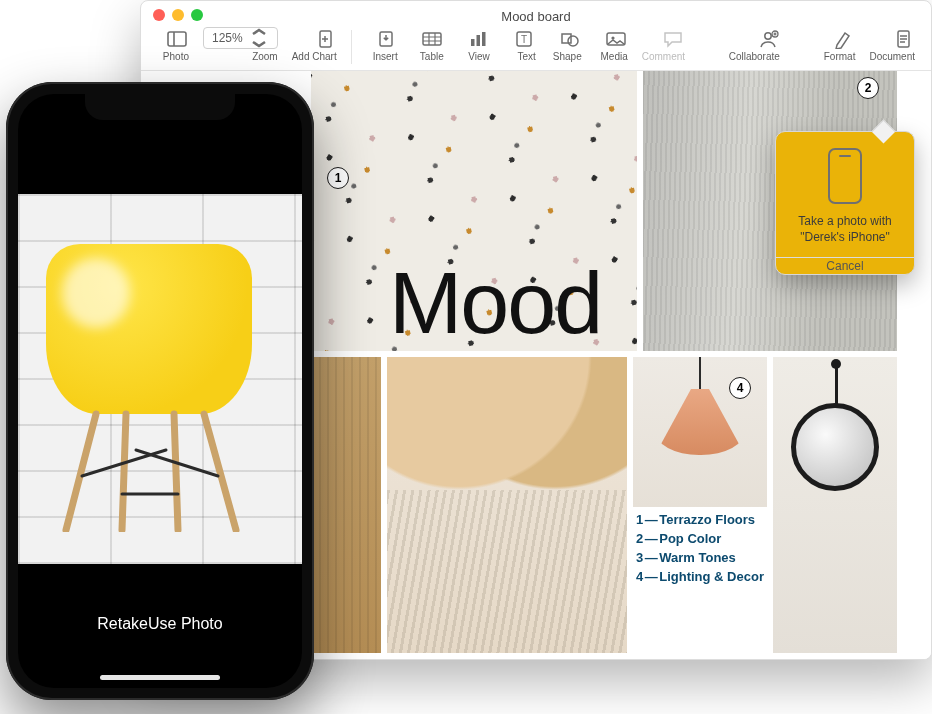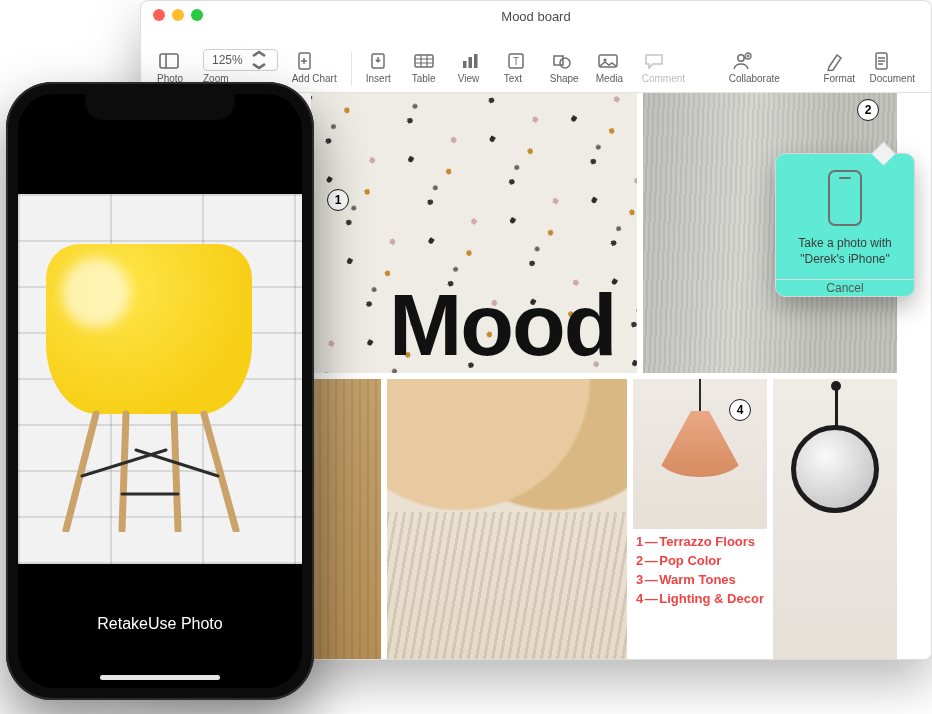--- a/index.html
+++ b/index.html
@@ -28,22 +28,22 @@
     font-size: 13px; color: #4a4a4a; font-weight: 500; pointer-events: none;
   }
 
   .toolbar {
     display: flex; align-items: flex-end; gap: 6px;
     padding: 4px 12px 6px;
     border-bottom: 1px solid #e4e4e4;
     color: #5c5c5c; font-size: 10px;
   }
   .tbtn {
-    display: flex; flex-direction: column; align-items: flex-start;
-    min-width: 40px; padding: 2px 4px; border-radius: 4px; cursor: default; margin-top: 22px;
+    display: flex; flex-direction: column; align-items: flex-end;
+    min-width: 40px; padding: 2px 4px; border-radius: 4px; cursor: default;
   }
   .tbtn svg, .tbtn .glyph { height: 20px; width: 24px; display:block; }
   .tbtn .lbl { margin-top: 2px; }
   .tsep { width: 1px; height: 34px; background: #e4e4e4; margin: 0 4px; }
   .tspacer { flex: 1; }
   .zoom-select {
     display: flex; align-items: center; gap: 4px;
     border: 1px solid #d0d0d0; border-radius: 4px;
     padding: 2px 6px 2px 8px; font-size: 12px; height:22px;
   }
@@ -51,26 +51,26 @@
   
   .canvas { position: relative; height: calc(100% - 67px); background: #fff; }
   .marker {
     position: absolute; width: 22px; height: 22px;
     border: 1.5px solid #1b1b1b; border-radius: 50%;
     display:flex; align-items:center; justify-content:center;
     font-size: 12px; font-weight:600; background: #fff;
   }
   .doc-title {
     position:absolute; left: 248px; top: 192px;
-    font-size: 88px; font-weight: 700; letter-spacing: -2px;
+    font-size: 88px; font-weight: 400; letter-spacing: -2px;
     line-height: .92; color:#111;
   }
   .legend {
     position:absolute; left: 495px; top: 440px;
-    font-size: 13px; font-weight:600; color:#ef4444; line-height: 1.45;
+    font-size: 13px; font-weight:600; color:#0c4a6e; line-height: 1.45;
   }
   .legend .row { white-space: nowrap; }
   .legend .dash { display:inline-block; width:16px; text-align:center; }
 
   
   .tile { position:absolute; overflow:hidden; }
   .tile.t1 { left:170px; top:0; width:326px; height:280px;
              background:#efece5; }
   .tile.t1::after{
     content:""; position:absolute; inset:0;
@@ -111,21 +111,21 @@
   .mirror{position:absolute;left:18px;top:46px;width:88px;height:88px;
     border-radius:50%;background:radial-gradient(circle at 38% 34%,#fafafa,#c9c9c9 75%);
     border:5px solid #1c1c1c;}
   .strap{position:absolute;left:50%;top:8px;width:3px;height:46px;background:#1c1c1c;}
   .hook{position:absolute;left:50%;top:2px;width:10px;height:10px;margin-left:-4px;
     border-radius:50%;background:#1c1c1c;}
 
   
   .popover{
     position:absolute; left:634px; top:60px; width:140px;
-    background:#5eead4; border:1px solid #d7d7d7; border-radius:10px;
+    background:#eab308; border:1px solid #d7d7d7; border-radius:10px;
     box-shadow:0 10px 24px rgba(0,0,0,.28);
     text-align:center; font-size:12px; color:#3c3c3c;
   }
   .popover::before{content:"";position:absolute;top:-9px;right:22px;
     width:16px;height:16px;background:#f1f1f1;border-left:1px solid #d7d7d7;
     border-top:1px solid #d7d7d7;transform:rotate(45deg);}
   .popover .ph-icon{margin:16px auto 10px;width:34px;height:56px;border:2.5px solid #707070;
     border-radius:7px;position:relative;}
   .popover .ph-icon::after{content:"";position:absolute;left:50%;top:5px;width:12px;height:2px;
     background:#707070;border-radius:2px;transform:translateX(-50%);}

